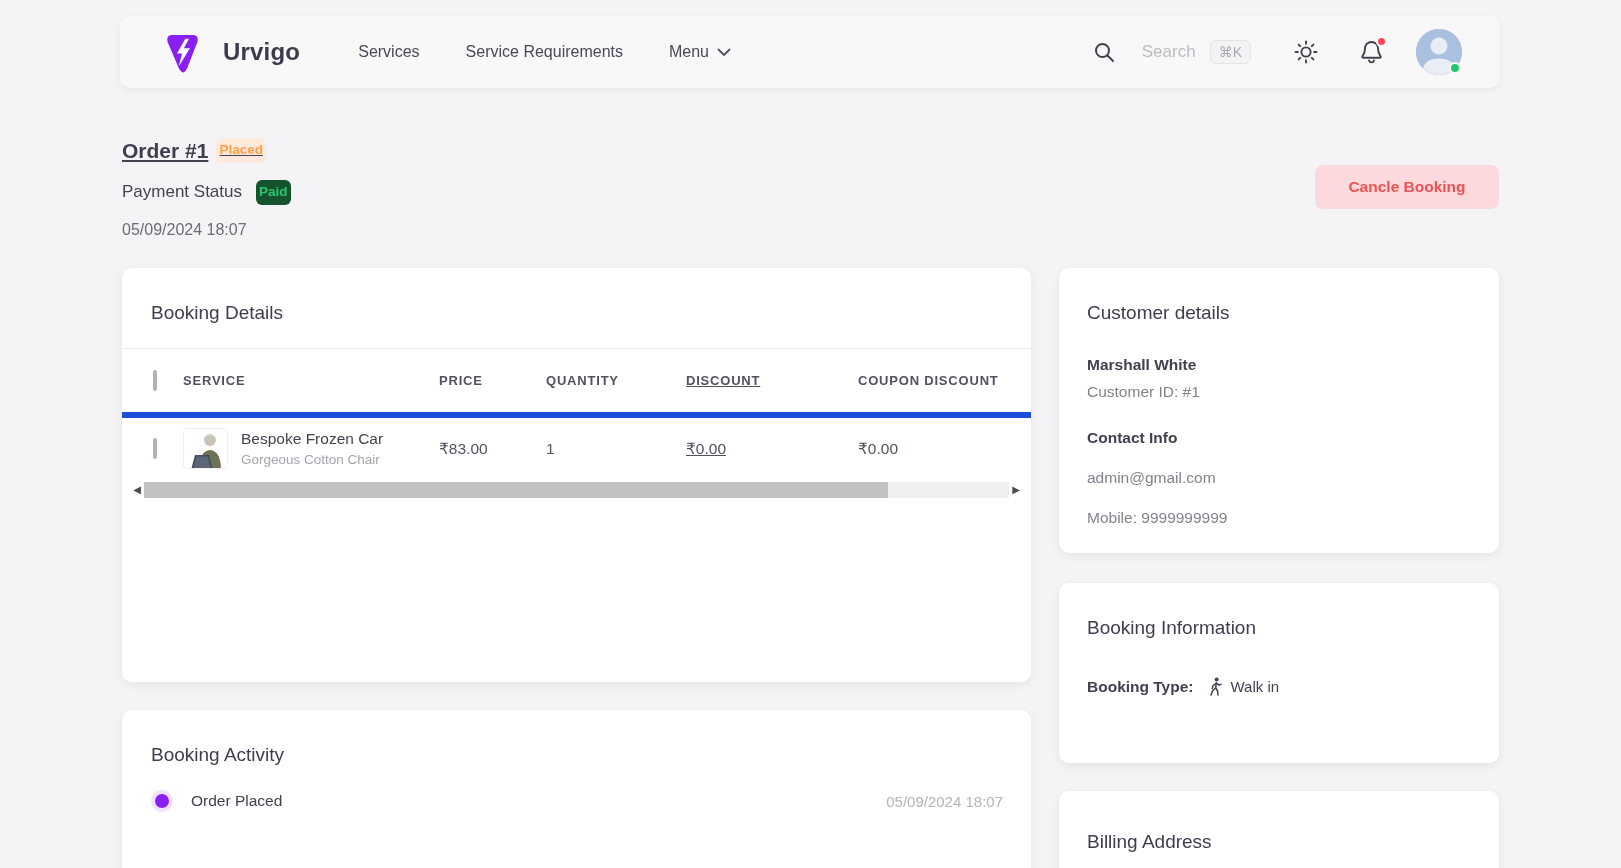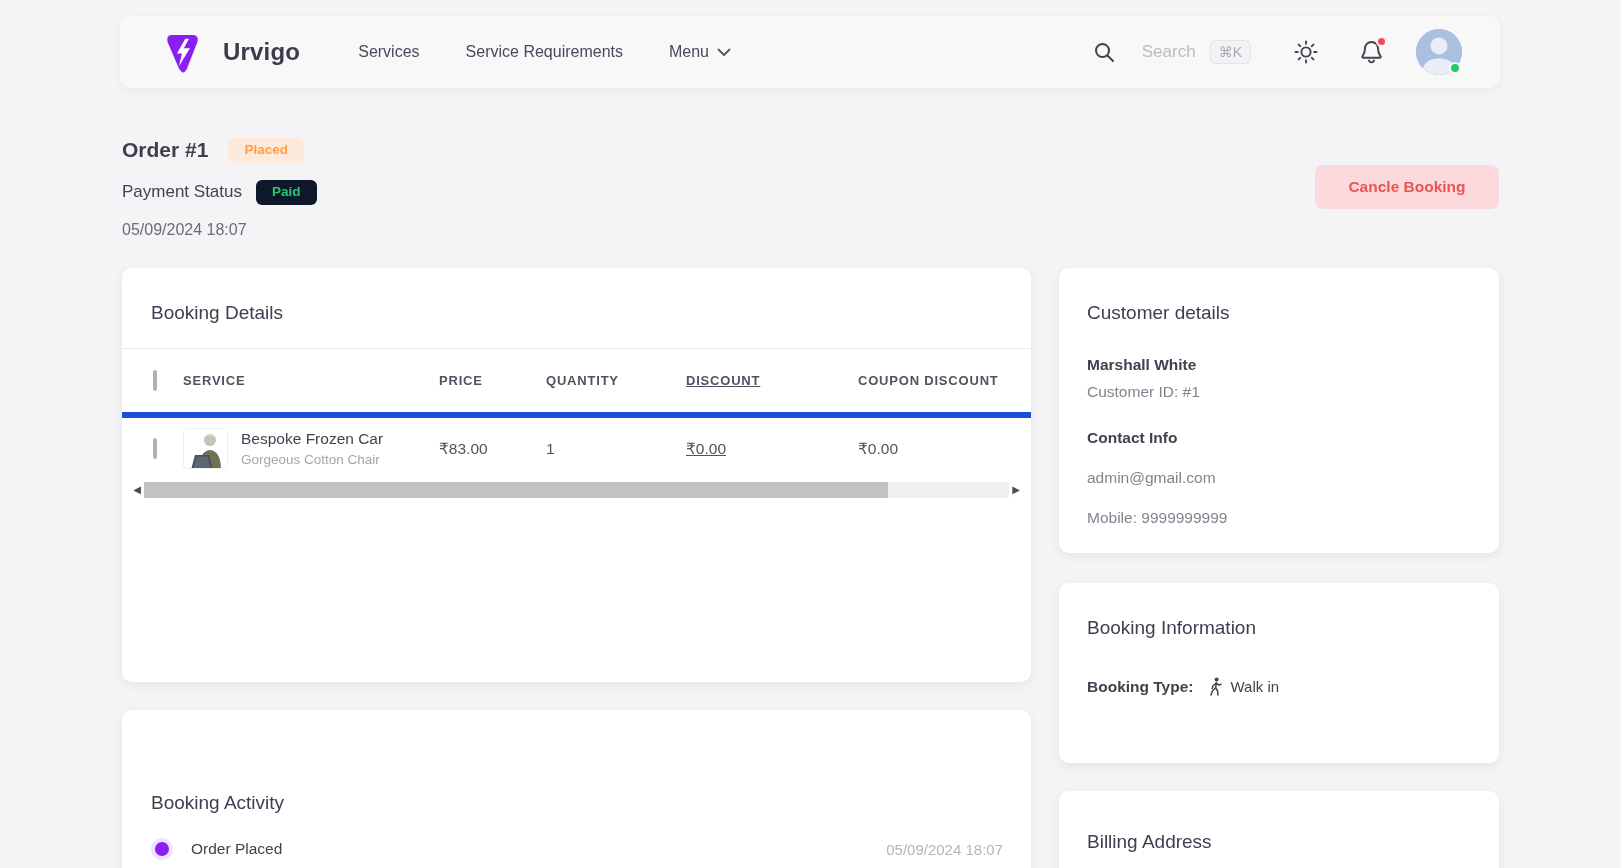--- a/index.html
+++ b/index.html
@@ -31,25 +31,25 @@
   .icon-btn { background:none; border:none; cursor:pointer; display:flex; align-items:center; justify-content:center; position:relative; }
   .theme-btn { margin-left:42px; }
   .bell-btn { margin-left:40px; }
   .bell-dot { position:absolute; top:-3px; right:-3px; width:11px; height:11px; border-radius:50%; background:#ff4757; border:2px solid #f8f8f9; }
   .avatar-wrap { margin-left:32px; position:relative; width:46px; height:46px; cursor:pointer; }
   .avatar { width:46px; height:46px; border-radius:50%; overflow:hidden; background:#a8bfdf; }
   .avatar-status { position:absolute; right:1px; bottom:1px; width:12px; height:12px; border-radius:50%; background:#24c76f; border:2px solid #f8f8f9; }
 
   
   .order-head { position:absolute; left:122px; top:138px; }
-  .order-title-row { display:flex; align-items:flex-start; gap:20px; }
+  .order-title-row { display:flex; align-items:flex-end; gap:8px;text-decoration:underline; }
   .order-title { font-size:21px; font-weight:600; color:#413d4e; }
-  .badge { display:inline-block; font-size:13.5px; font-weight:600; padding:5px 16px; border-radius:6px; line-height:1.1; }
+  .badge { display:inline-block; font-size:13.5px; font-weight:600; padding:5px 3px; border-radius:6px; line-height:1.1; }
   .badge-warning { background:#feeadd; color:#ff9f43; }
-  .badge-success { background:#0f172a; color:#28c76f; }
+  .badge-success { background:#14532d; color:#28c76f; }
   .payment-row { display:flex; align-items:center; gap:14px; margin-top:17px; }
   .payment-label { font-size:17px; font-weight:500; color:#46424f; }
   .order-date { margin-top:16px; font-size:16px; color:#6d6b77; }
   .cancel-btn {
     position:absolute; left:1315px; top:165px; width:184px; height:44px;
     background:#fbd9dc; color:#ea5455; border:none; border-radius:8px;
     font-size:15.5px; font-weight:600; cursor:pointer;
     font-family:inherit;
   }
 
@@ -82,21 +82,21 @@
   .scroll-track { flex:1; height:16px; background:#f0f0f1; position:relative; cursor:pointer; }
   .scroll-thumb { position:absolute; left:0; top:0; height:16px; width:86%; background:#c2c2c4; cursor:grab; }
 
   .totals { position:absolute; left:581px; top:538px; }
   .total-line { display:flex; line-height:28px; font-size:15.5px; }
   .total-label { width:238px; color:#4c4856; }
   .total-value { color:#44404f; }
 
   
   .ba-card { left:122px; top:710px; width:909px; height:210px; }
-  .ba-head { padding:34px 28px 26px 29px;margin-top:48px; }
+  .ba-head { padding:34px 28px 26px 29px; }
   .timeline-item { display:flex; align-items:center; padding:0 28px 0 33px; }
   .tl-dot { width:14px; height:14px; border-radius:50%; background:#8a1ff2; box-shadow:0 0 0 4px rgba(138,31,242,.13); flex:none; }
   .tl-label { margin-left:22px; font-size:15.5px; font-weight:500; color:#44404f; }
   .tl-time { margin-left:auto; font-size:15px; color:#b5b3bb; }
 
   
   .cd-card { left:1059px; top:268px; width:440px; height:285px; padding:34px 28px; }
   .cd-name { margin-top:32px; font-size:15.5px; font-weight:600; color:#44404f; }
   .cd-sub { margin-top:9px; font-size:15.5px; color:#85828e; }
   .cd-section { margin-top:28px; font-size:15.5px; font-weight:600; color:#44404f; }

